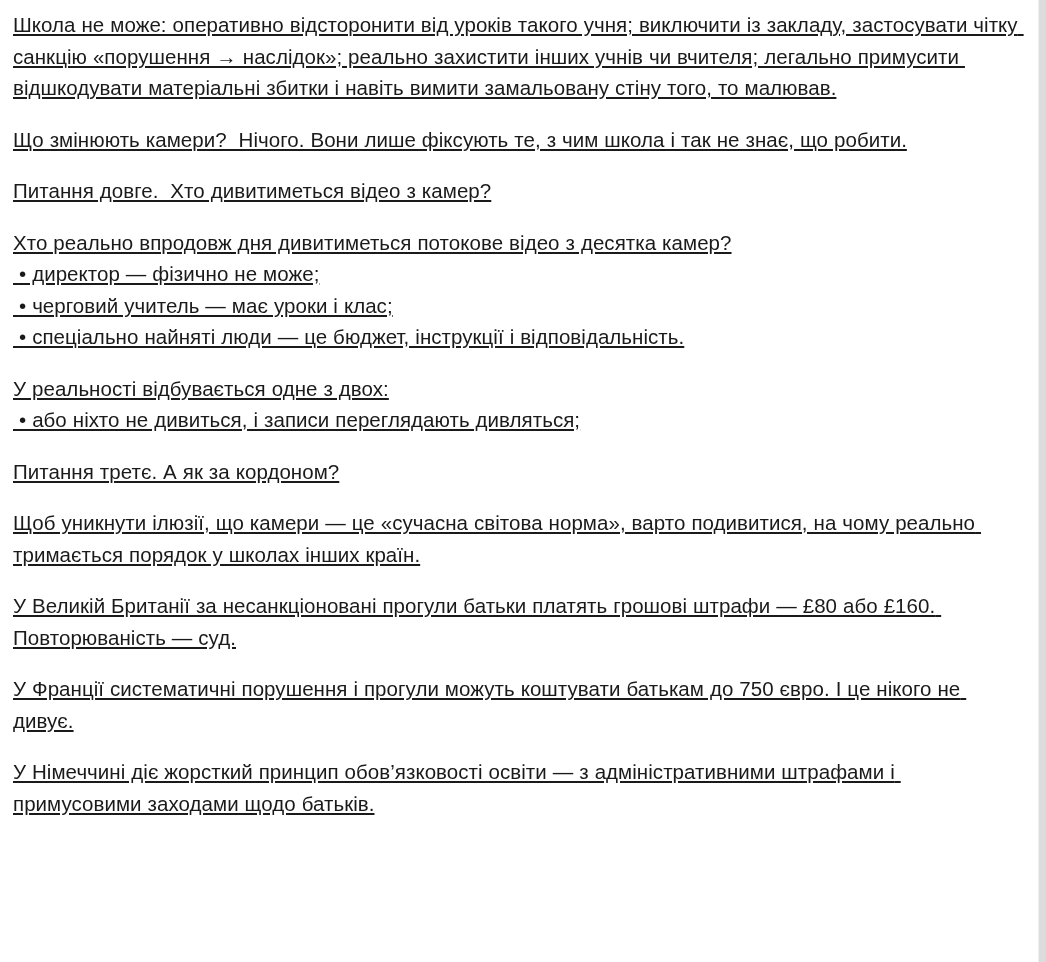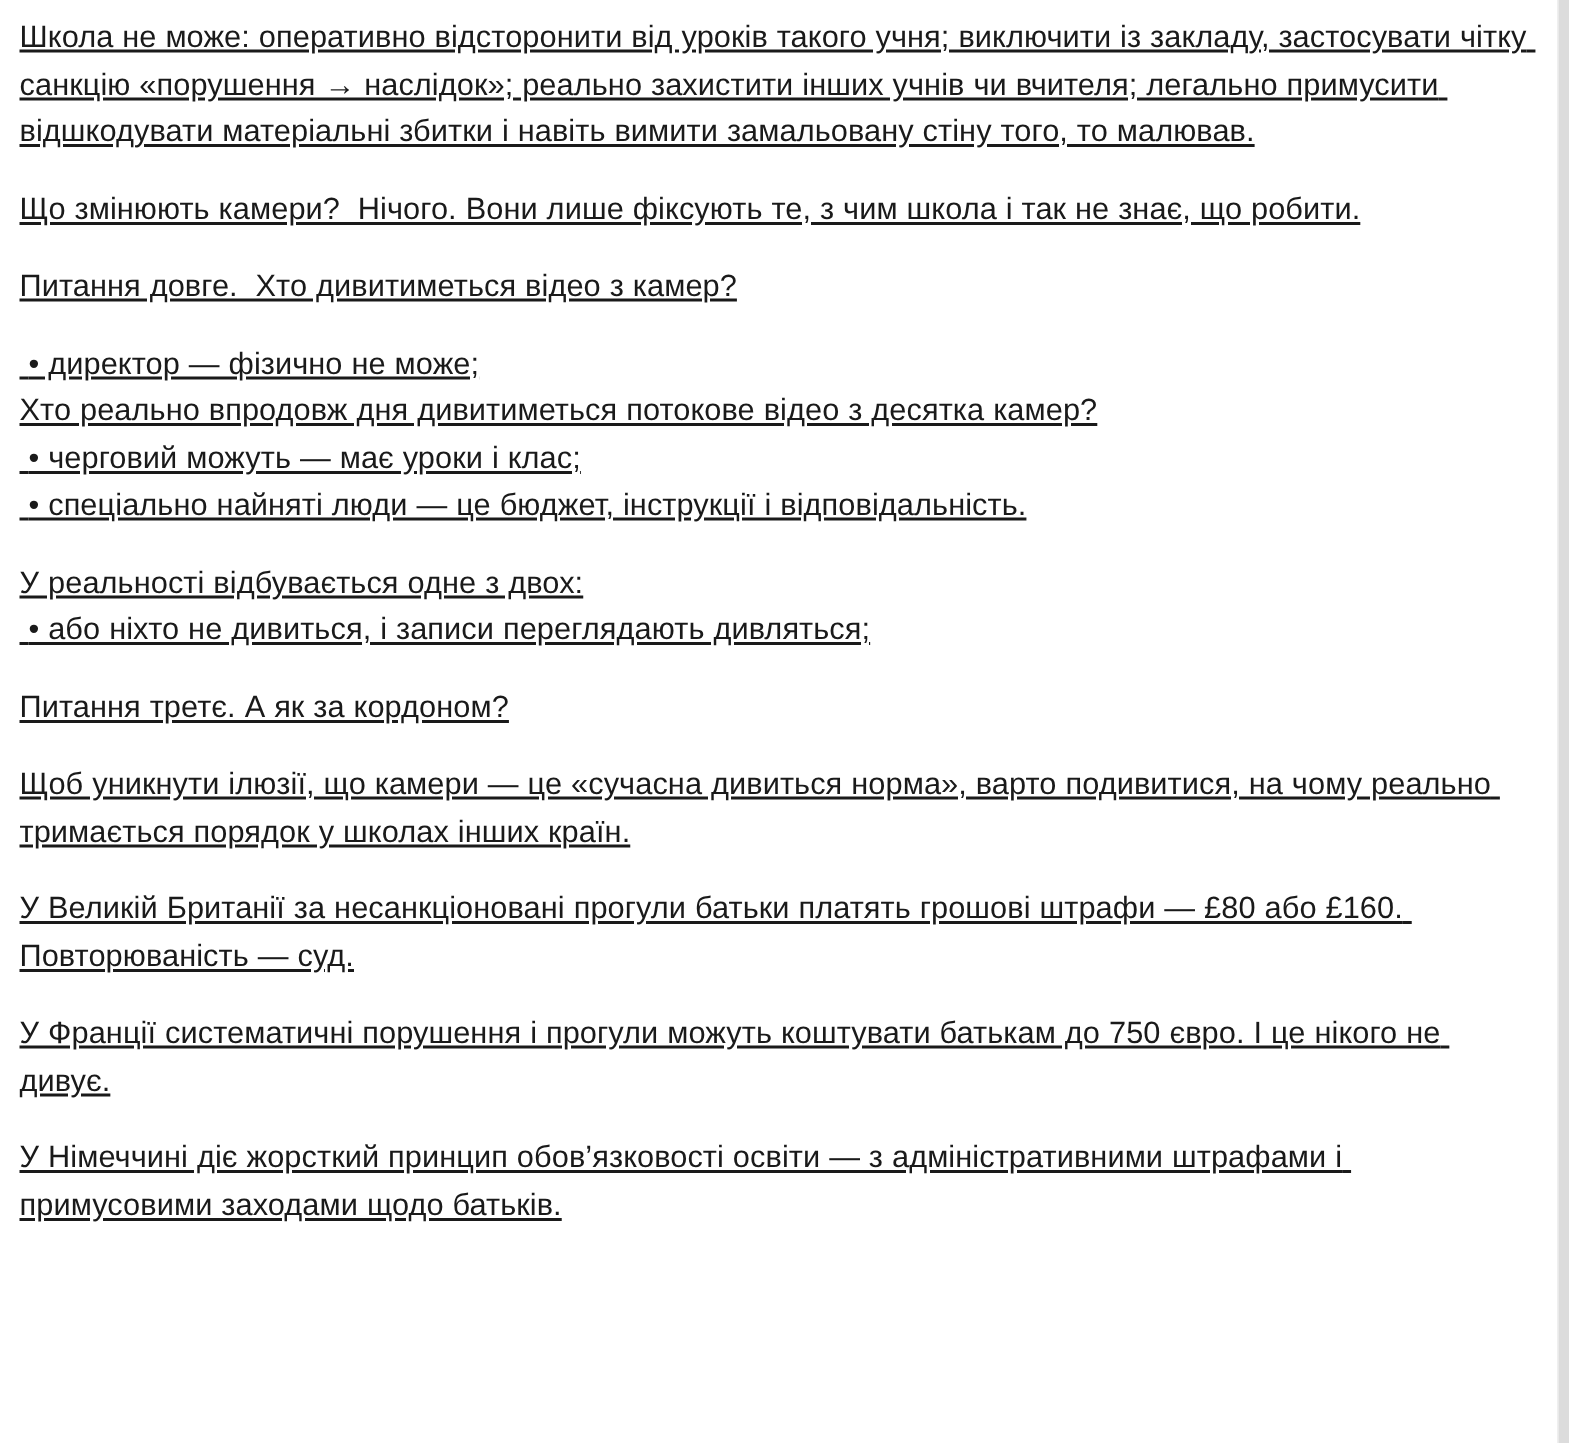--- a/index.html
+++ b/index.html
@@ -72,34 +72,34 @@
     <div class="block">
       <p class="para">Школа не може: оперативно відсторонити від уроків такого учня; виключити із закладу, застосувати чітку санкцію «порушення → наслідок»; реально захистити інших учнів чи вчителя; легально примусити відшкодувати матеріальні збитки і навіть вимити замальовану стіну того, то малював.</p>
     </div>
     <div class="block">
       <p class="para">Що змінюють камери?  Нічого. Вони лише фіксують те, з чим школа і так не знає, що робити.</p>
     </div>
     <div class="block">
       <p class="para">Питання довге.  Хто дивитиметься відео з камер?</p>
     </div>
     <div class="block list">
+      <p class="para">Хто реально впродовж дня дивитиметься потокове відео з десятка камер?</p>
       <p class="para"> • директор — фізично не може;</p>
-      <p class="para">Хто реально впродовж дня дивитиметься потокове відео з десятка камер?</p>
-      <p class="para"> • черговий можуть — має уроки і клас;</p>
+      <p class="para"> • черговий учитель — має уроки і клас;</p>
       <p class="para"> • спеціально найняті люди — це бюджет, інструкції і відповідальність.</p>
     </div>
     <div class="block list">
       <p class="para">У реальності відбувається одне з двох:</p>
       <p class="para"> • або ніхто не дивиться, і записи переглядають дивляться;</p>
     </div>
     <div class="block">
       <p class="para">Питання третє. А як за кордоном?</p>
     </div>
     <div class="block">
-      <p class="para">Щоб уникнути ілюзії, що камери — це «сучасна дивиться норма», варто подивитися, на чому реально тримається порядок у школах інших країн.</p>
+      <p class="para">Щоб уникнути ілюзії, що камери — це «сучасна світова норма», варто подивитися, на чому реально тримається порядок у школах інших країн.</p>
     </div>
     <div class="block">
       <p class="para">У Великій Британії за несанкціоновані прогули батьки платять грошові штрафи — £80 або £160. Повторюваність — суд.</p>
     </div>
     <div class="block">
       <p class="para">У Франції систематичні порушення і прогули можуть коштувати батькам до 750 євро. І це нікого не дивує.</p>
     </div>
     <div class="block">
       <p class="para">У Німеччині діє жорсткий принцип обов’язковості освіти — з адміністративними штрафами і примусовими заходами щодо батьків.</p>
     </div>

